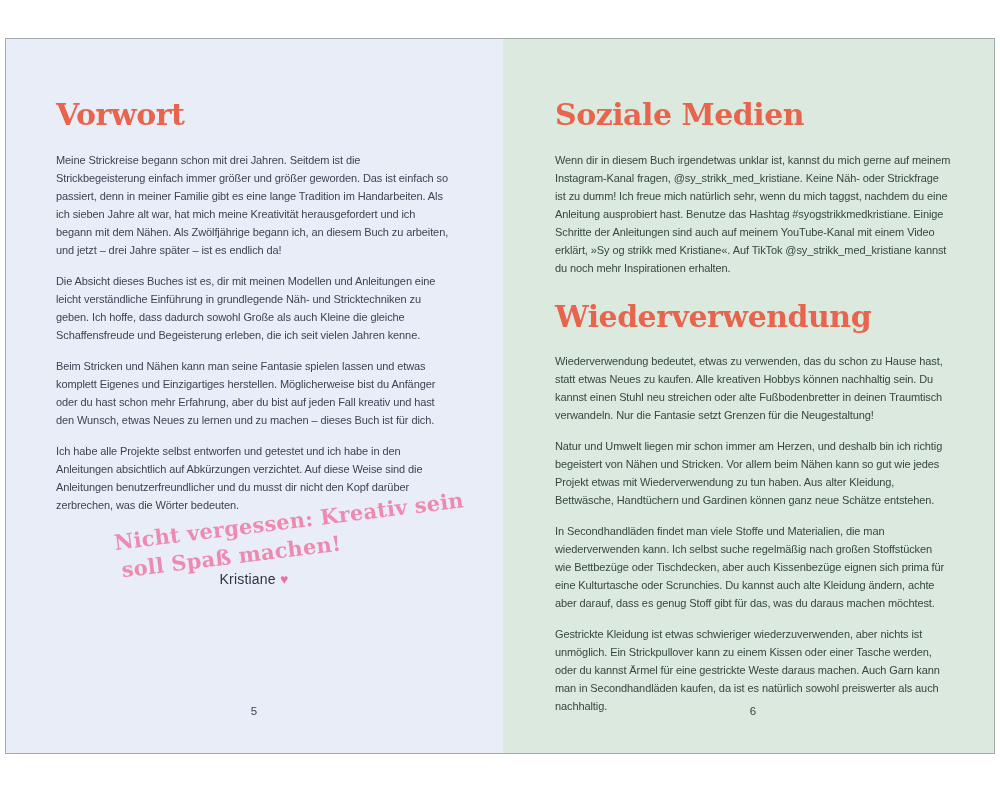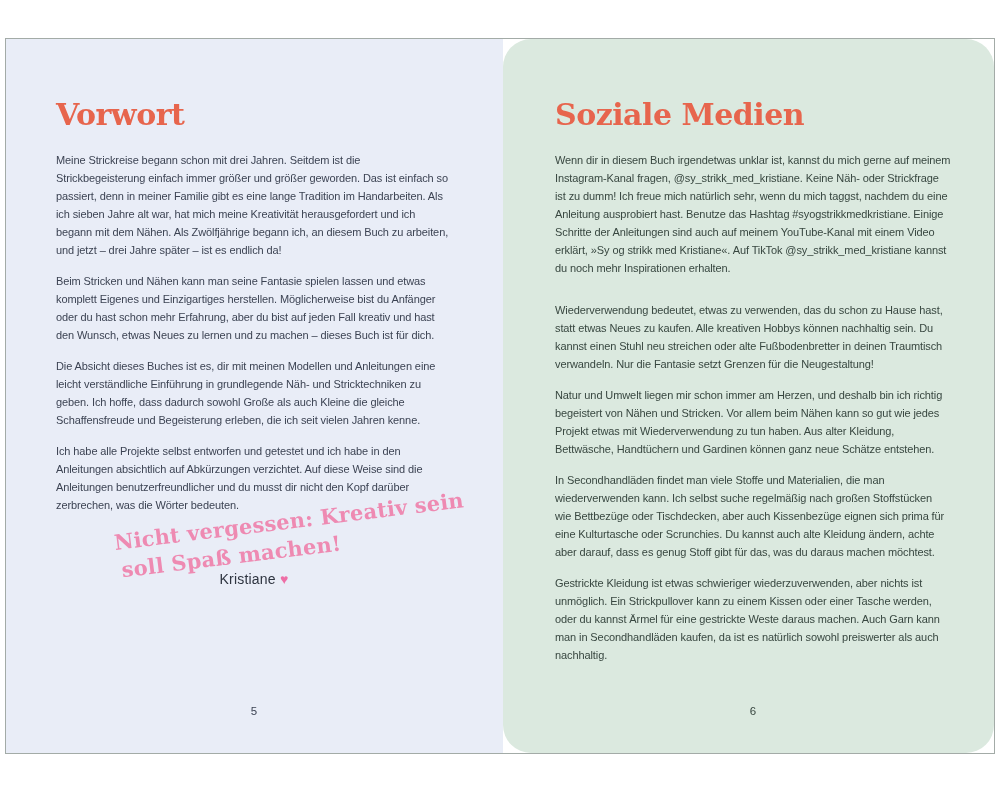--- a/index.html
+++ b/index.html
@@ -12,21 +12,20 @@
     display:flex;border:1px solid #a3aba7;box-sizing:border-box;
   }
   .page{position:relative;box-sizing:border-box;}
   .page-left{
     width:497px;background:#e9edf7;color:#3c4353;
     padding:60px 47px 0 50px;
   }
   .page-right{
     flex:1;background:#dbe9df;color:#384740;
     padding:60px 40px 0 52px;
-    border-radius:28px;
   }
   h1{
     font-family:"DejaVu Serif","Liberation Serif",serif;
     font-weight:700;color:#e7654d;font-size:30px;line-height:1.05;
     margin:0 0 20px 0;letter-spacing:-0.5px;
   }
   .section{margin-bottom:24px;}
   p.body{
     font-size:11px;line-height:18px;letter-spacing:-0.1px;
     margin:0 0 13px 0;max-width:396px;
@@ -51,22 +50,22 @@
   .page-right .page-number{left:52px;color:#384740;}
 </style>
 </head>
 <body>
 
 <div class="spread">
 
   <div class="page page-left">
     <h1>Vorwort</h1>
     <p class="body">Meine Strickreise begann schon mit drei Jahren. Seitdem ist die Strickbegeisterung einfach immer größer und größer geworden. Das ist einfach so passiert, denn in meiner Familie gibt es eine lange Tradition im Handarbeiten. Als ich sieben Jahre alt war, hat mich meine Kreativität herausgefordert und ich begann mit dem Nähen. Als Zwölfjährige begann ich, an diesem Buch zu arbeiten, und jetzt – drei Jahre später – ist es endlich da!</p>
+    <p class="body">Die Absicht dieses Buches ist es, dir mit meinen Modellen und Anleitungen eine leicht verständliche Einführung in grundlegende Näh- und Stricktechniken zu geben. Ich hoffe, dass dadurch sowohl Große als auch Kleine die gleiche Schaffensfreude und Begeisterung erleben, die ich seit vielen Jahren kenne.</p>
     <p class="body">Beim Stricken und Nähen kann man seine Fantasie spielen lassen und etwas komplett Eigenes und Einzigartiges herstellen. Möglicherweise bist du Anfänger oder du hast schon mehr Erfahrung, aber du bist auf jeden Fall kreativ und hast den Wunsch, etwas Neues zu lernen und zu machen – dieses Buch ist für dich.</p>
-    <p class="body">Die Absicht dieses Buches ist es, dir mit meinen Modellen und Anleitungen eine leicht verständliche Einführung in grundlegende Näh- und Stricktechniken zu geben. Ich hoffe, dass dadurch sowohl Große als auch Kleine die gleiche Schaffensfreude und Begeisterung erleben, die ich seit vielen Jahren kenne.</p>
     <p class="body">Ich habe alle Projekte selbst entworfen und getestet und ich habe in den Anleitungen absichtlich auf Abkürzungen verzichtet. Auf diese Weise sind die Anleitungen benutzerfreundlicher und du musst dir nicht den Kopf darüber zerbrechen, was die Wörter bedeuten.</p>
 
     <div class="note">
       <div class="line1">Nicht vergessen: Kreativ sein</div>
       <div class="line2">soll Spaß machen!</div>
     </div>
 
     <div class="signature">
       <span>Kristiane</span>
       <span class="heart">♥</span>
@@ -75,20 +74,21 @@
     <div class="page-number">5</div>
   </div>
 
   <div class="page page-right">
     <div class="section">
       <h1>Soziale Medien</h1>
       <p class="body">Wenn dir in diesem Buch irgendetwas unklar ist, kannst du mich gerne auf meinem Instagram-Kanal fragen, @sy_strikk_med_kristiane. Keine Näh- oder Strickfrage ist zu dumm! Ich freue mich natürlich sehr, wenn du mich taggst, nachdem du eine Anleitung ausprobiert hast. Benutze das Hashtag #syogstrikkmedkristiane. Einige Schritte der Anleitungen sind auch auf meinem YouTube-Kanal mit einem Video erklärt, »Sy og strikk med Kristiane«. Auf TikTok @sy_strikk_med_kristiane kannst du noch mehr Inspirationen erhalten.</p>
     </div>
 
     <div class="section">
+      <h1>Wiederverwendung</h1>
       <p class="body">Wiederverwendung bedeutet, etwas zu verwenden, das du schon zu Hause hast, statt etwas Neues zu kaufen. Alle kreativen Hobbys können nachhaltig sein. Du kannst einen Stuhl neu streichen oder alte Fußbodenbretter in deinen Traumtisch verwandeln. Nur die Fantasie setzt Grenzen für die Neugestaltung!</p>
       <p class="body">Natur und Umwelt liegen mir schon immer am Herzen, und deshalb bin ich richtig begeistert von Nähen und Stricken. Vor allem beim Nähen kann so gut wie jedes Projekt etwas mit Wiederverwendung zu tun haben. Aus alter Kleidung, Bettwäsche, Handtüchern und Gardinen können ganz neue Schätze entstehen.</p>
       <p class="body">In Secondhandläden findet man viele Stoffe und Materialien, die man wiederverwenden kann. Ich selbst suche regelmäßig nach großen Stoffstücken wie Bettbezüge oder Tischdecken, aber auch Kissenbezüge eignen sich prima für eine Kulturtasche oder Scrunchies. Du kannst auch alte Kleidung ändern, achte aber darauf, dass es genug Stoff gibt für das, was du daraus machen möchtest.</p>
       <p class="body">Gestrickte Kleidung ist etwas schwieriger wiederzuverwenden, aber nichts ist unmöglich. Ein Strickpullover kann zu einem Kissen oder einer Tasche werden, oder du kannst Ärmel für eine gestrickte Weste daraus machen. Auch Garn kann man in Secondhandläden kaufen, da ist es natürlich sowohl preiswerter als auch nachhaltig.</p>
     </div>
 
     <div class="page-number">6</div>
   </div>
 
 </div>

